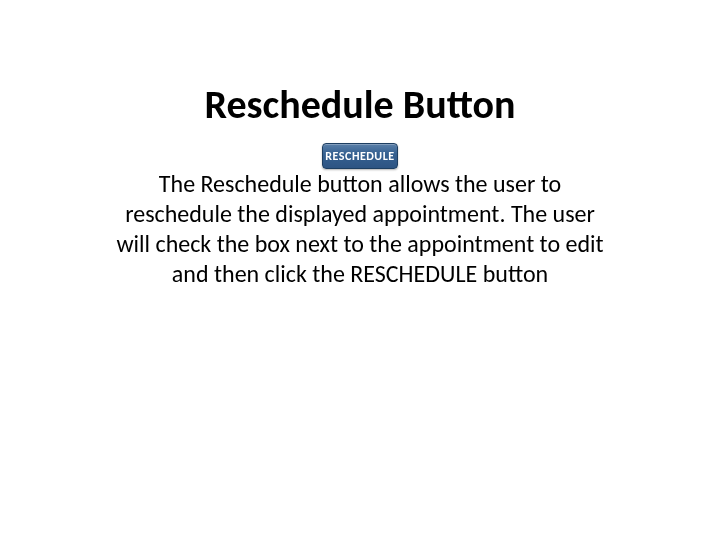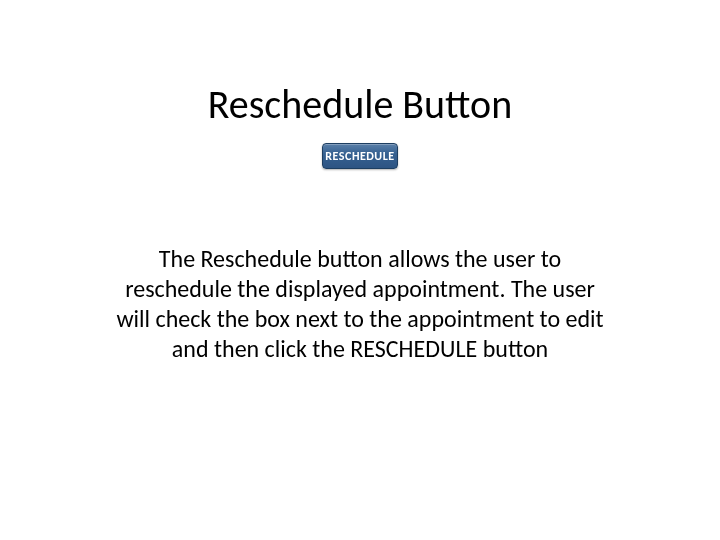--- a/index.html
+++ b/index.html
@@ -8,40 +8,39 @@
       height: 540px;
       background: white;
       font-family: Calibri, Arial, sans-serif;
       display: flex;
       flex-direction: column;
       align-items: center;
       padding-top: 80px;
     }
     .title {
       font-size: 40px;
-      font-weight: 400;
+      font-weight: 700;
       color: #000;
       margin-bottom: 14px;
     }
     .btn {
       display: inline-block;
       background: linear-gradient(to bottom, #5a7fa8 0%, #366191 40%, #2d5483 100%);
       color: white;
       font-size: 12px;
       font-weight: bold;
       letter-spacing: 0.5px;
       padding: 5px 2px;
       border-radius: 4px;
       border: 1px solid #1d3e61;
       box-shadow: 0 1px 2px rgba(0,0,0,0.3), inset 0 1px 0 rgba(255,255,255,0.25);
       cursor: pointer;
       user-select: none;
     }
     .description {
-      margin-top: 75px;
       width: 490px;
       text-align: center;
       font-size: 24px;
       color: #000;
       line-height: 1.25;
     }
   </style>
 </head>
 <body>
 

